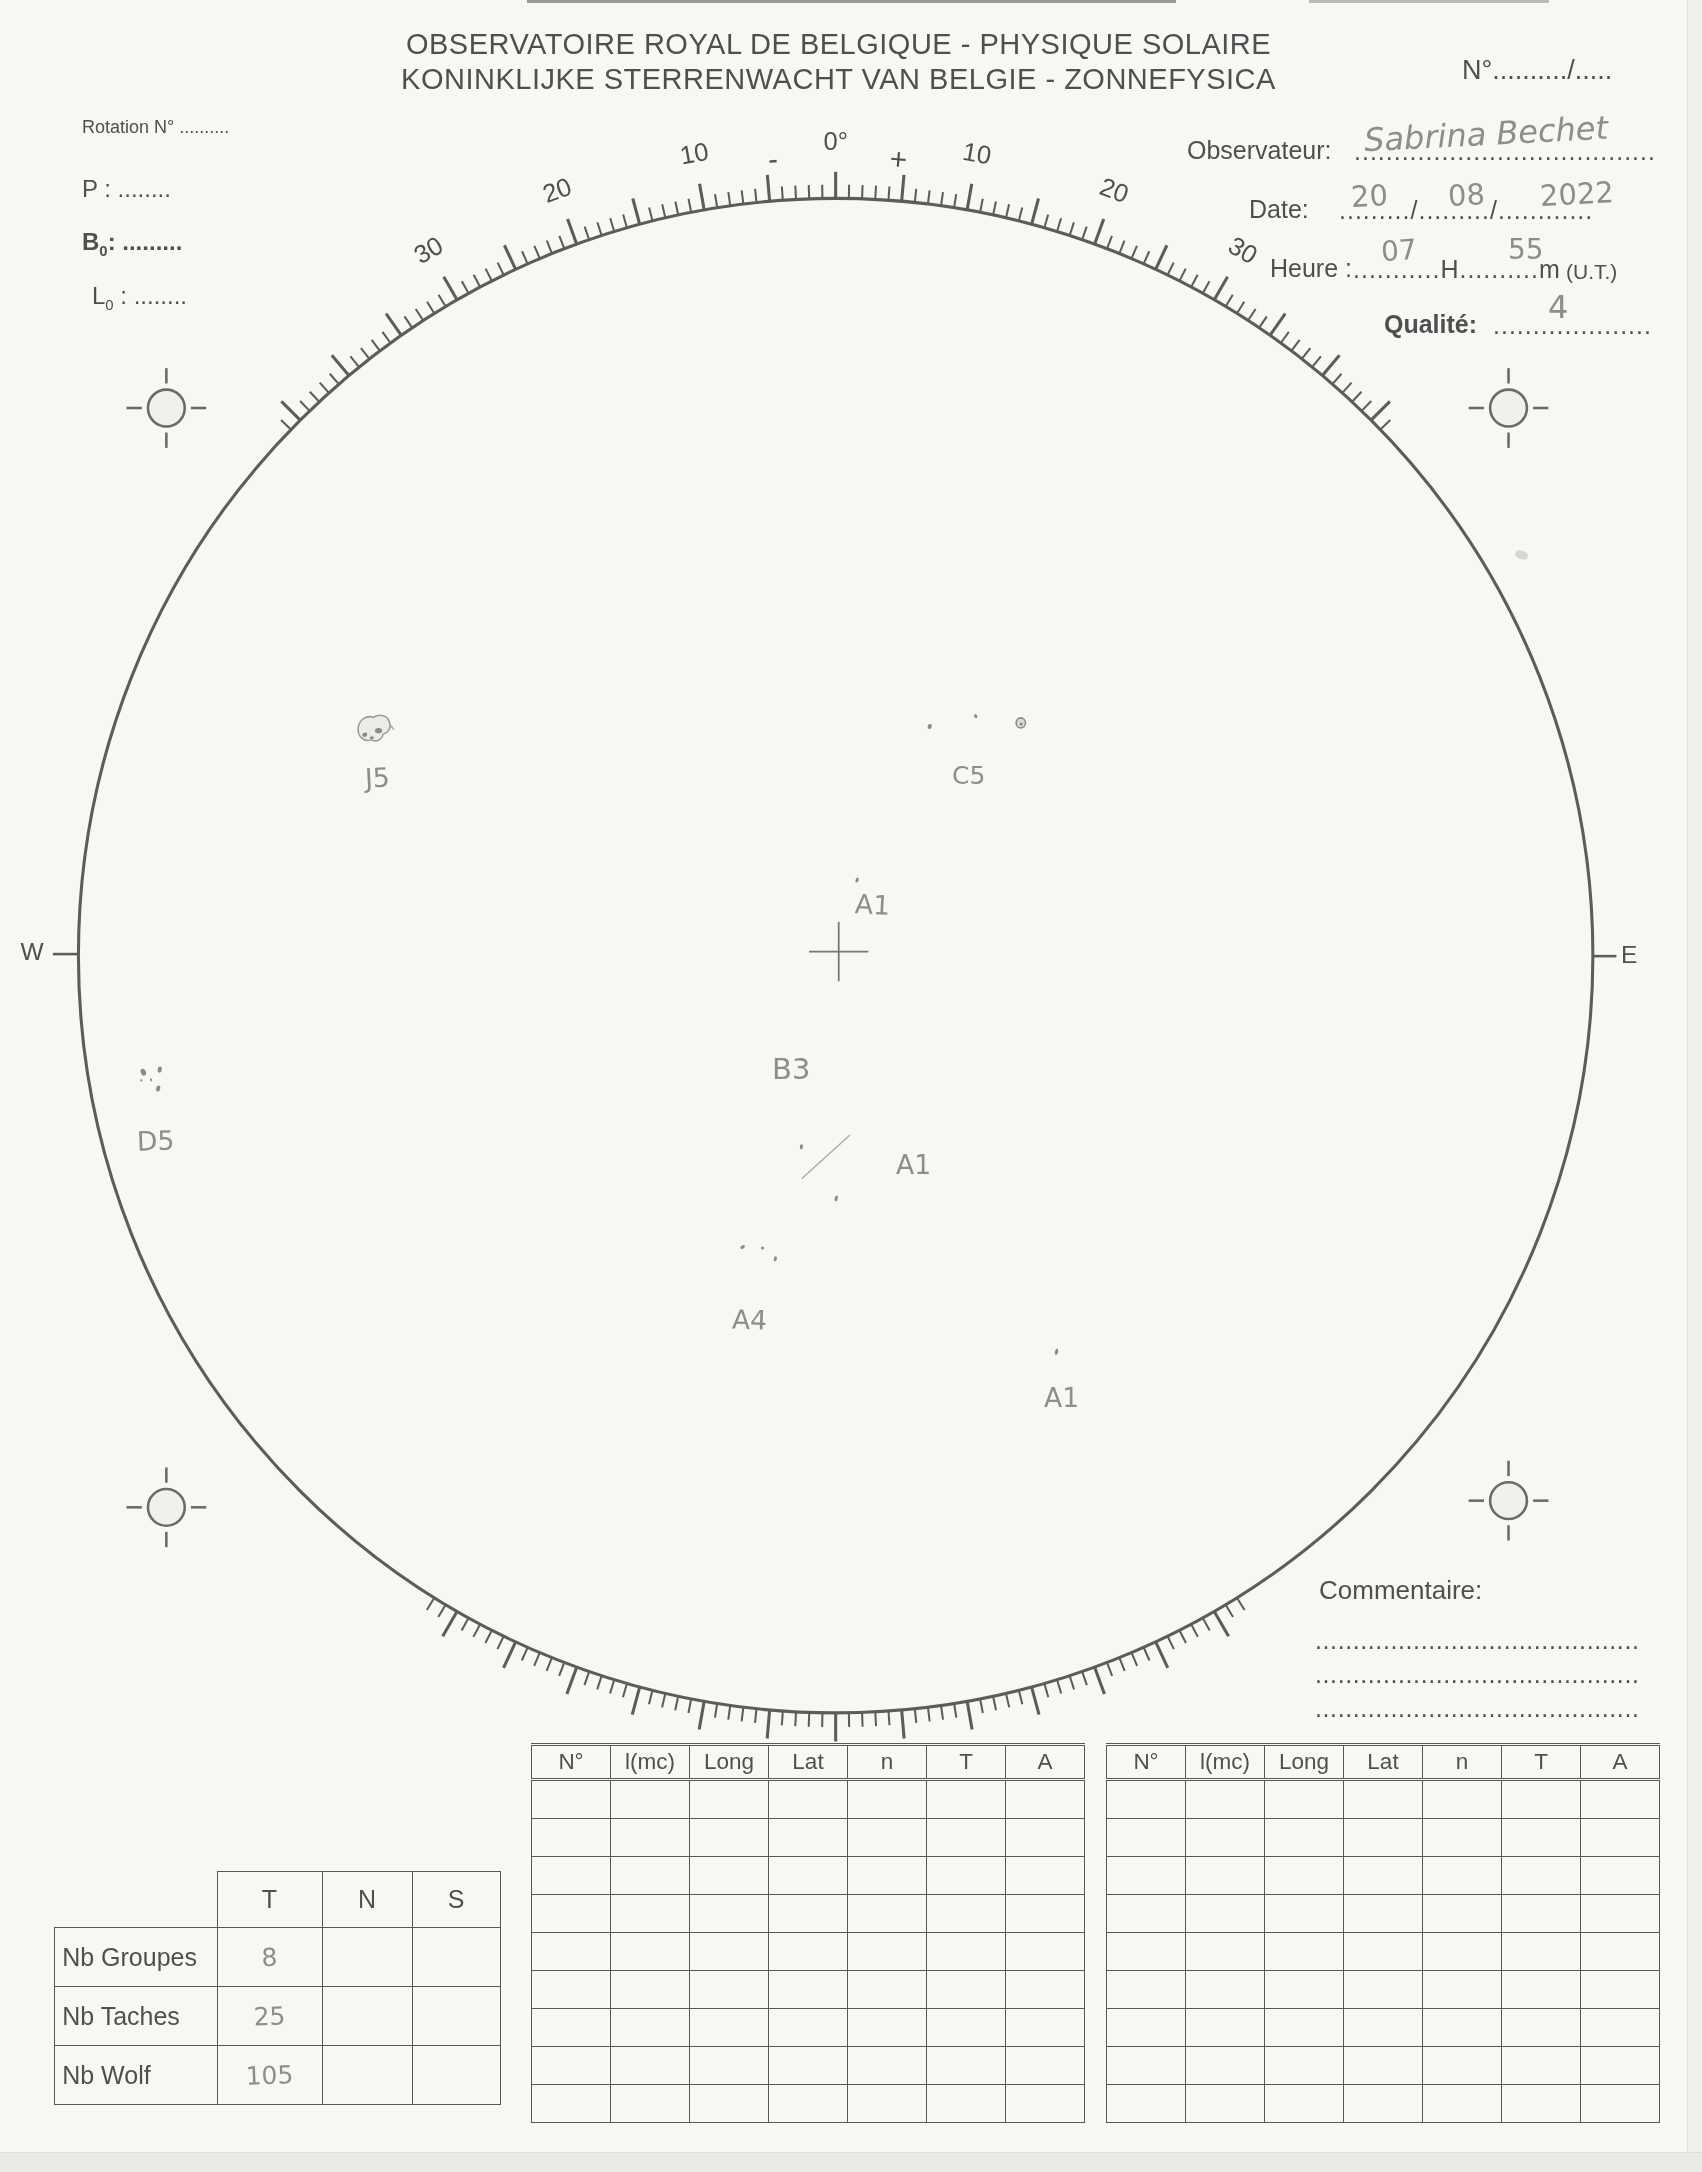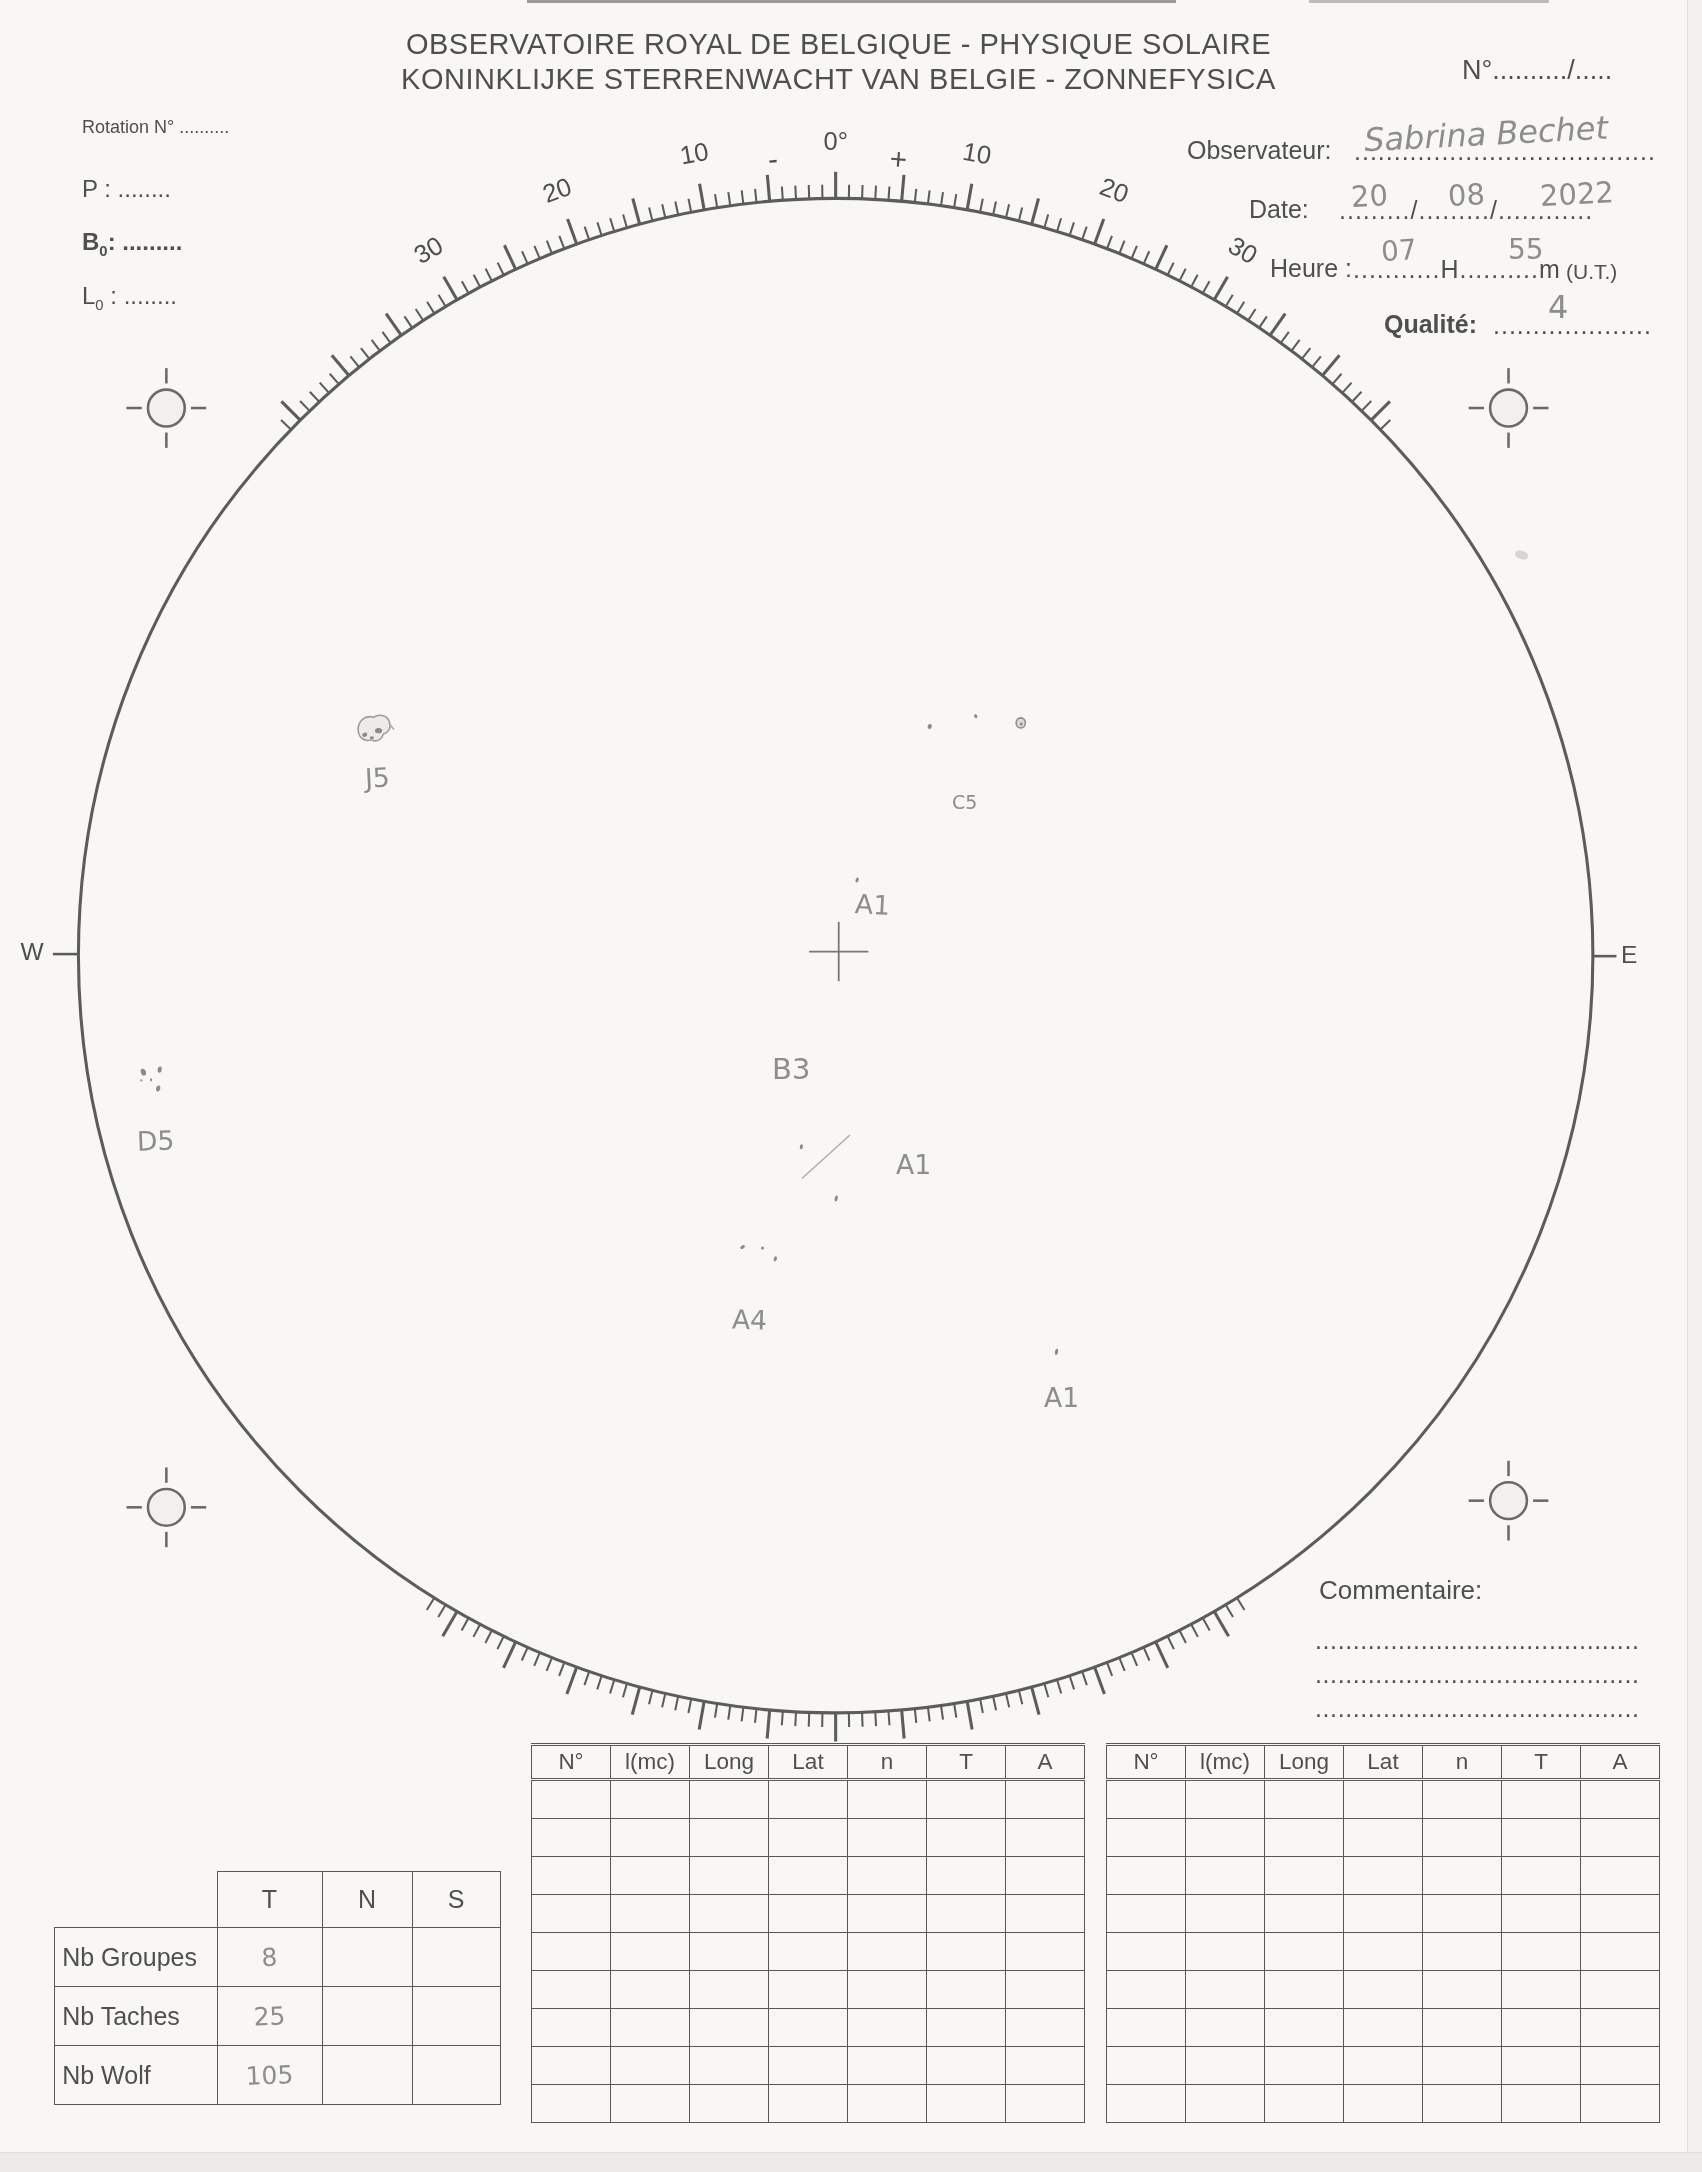--- a/index.html
+++ b/index.html
@@ -259,21 +259,21 @@
 
   <div class="abs print" style="left:358px;top:63px;width:961px;text-align:center;font-size:29px;letter-spacing:0.5px;">KONINKLIJKE STERRENWACHT VAN BELGIE - ZONNEFYSICA</div>
   <div class="abs print" style="left:358px;top:28px;width:961px;text-align:center;font-size:29px;letter-spacing:0.5px;">OBSERVATOIRE ROYAL DE BELGIQUE - PHYSIQUE SOLAIRE</div>
   <div class="abs print" style="left:1462px;top:55px;font-size:27px;">N°........../.....</div>
 
   <div class="abs print" style="left:82px;top:117px;font-size:18px;">Rotation N° ..........</div>
   <div class="abs print" style="left:82px;top:175px;font-size:24px;">P : ........</div>
   <div class="abs print" style="left:82px;top:228px;font-size:24px;font-weight:bold;">
     <span>B</span><sub style="font-size:0.62em;">0</sub><span>: .........</span>
   </div>
-  <div class="abs print" style="left:82px;top:282px;font-size:24px;">
+  <div class="abs print" style="left:92px;top:282px;font-size:24px;">
     <span>L</span><sub style="font-size:0.62em;">0</sub><span> : ........</span>
   </div>
 
   <div class="abs print" style="left:1187px;top:136px;font-size:25px;">Observateur:</div>
   <div class="abs print dots" style="left:1354px;top:137px;font-size:25px;">......................................</div>
   <div class="abs hand" style="left:1364px;top:115px;font-size:32px;font-style:italic;transform:rotate(-3deg);">Sabrina Bechet</div>
 
   <div class="abs print" style="left:1249px;top:195px;font-size:25px;">Date:</div>
   <div class="abs print dots" style="left:1339px;top:196px;font-size:25px;">........./........./............</div>
   <div class="abs hand" style="left:1351px;top:179px;font-size:29px;transform:rotate(-3deg);">20</div>
@@ -288,21 +288,21 @@
 
   <div class="abs print" style="left:1384px;top:310px;font-size:25px;font-weight:bold;">Qualité:</div>
   <div class="abs print dots" style="left:1493px;top:311px;font-size:25px;">....................</div>
   <div class="abs hand" style="left:1548px;top:288px;font-size:32px;">4</div>
 
   <div class="abs print" style="left:20.5px;top:938px;font-size:24.5px;">W</div>
   <div class="abs print" style="left:1621px;top:941px;font-size:24.5px;">E</div>
 
   <div id="group-labels">
       <span class="abs hand" style="left: 365px; top: 762px; font-size: 26.6px; transform: rotate(-3deg);">J5</span>
-      <span class="abs hand" style="left: 952px; top: 791px; font-size: 19px; transform: rotate(0deg);">C5</span>
+      <span class="abs hand" style="left: 952px; top: 761px; font-size: 25px; transform: rotate(0deg);">C5</span>
       <span class="abs hand" style="left: 855px; top: 889px; font-size: 26.6px; transform: rotate(3deg);">A1</span>
       <span class="abs hand" style="left: 772px; top: 1052px; font-size: 29px; transform: rotate(0deg);">B3</span>
       <span class="abs hand" style="left: 896px; top: 1149px; font-size: 26.6px; transform: rotate(0deg);">A1</span>
       <span class="abs hand" style="left: 732px; top: 1304px; font-size: 26.6px; transform: rotate(2deg);">A4</span>
       <span class="abs hand" style="left: 1044px; top: 1382px; font-size: 26.6px; transform: rotate(0deg);">A1</span>
       <span class="abs hand" style="left: 137px; top: 1125px; font-size: 26.6px; transform: rotate(-2deg);">D5</span>
     </div>
 
   <div class="abs print" style="left:1319px;top:1575px;font-size:26px;">Commentaire:</div>
   <div class="abs print" style="left:1315px;top:1626px;font-size:25px;letter-spacing:0.6px;">...........................................</div>

